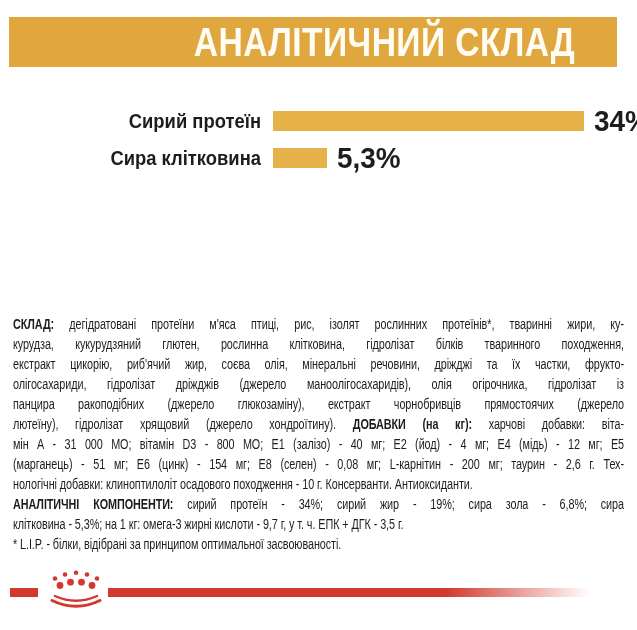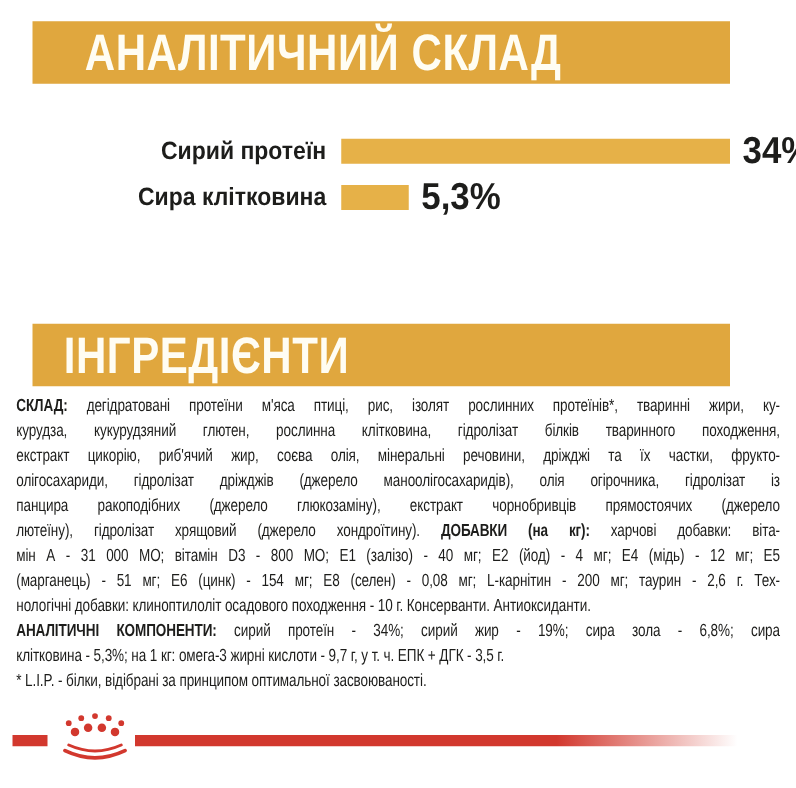--- a/index.html
+++ b/index.html
@@ -4,22 +4,22 @@
 <style>
   html, body { margin:0; padding:0; background:#ffffff; }
   body {
     width:637px; height:630px; position:relative; overflow:hidden;
     font-family:"Liberation Sans", sans-serif; color:#1d1d1b;
   }
   .page { position:absolute; inset:0; }
 
   
   .banner {
-    position:absolute; left:26px; width:558px; height:50px;
-    background:#e0a73e; display:flex; align-items:center; justify-content:flex-start;
+    position:absolute; left:9px; width:608px; height:50px;
+    background:#e0a73e; display:flex; align-items:center; justify-content:flex-end;
   }
   .banner--analytical { top:17px; }
   .banner--ingredients { top:259px; }
   .banner-text {
     font-weight:bold; font-size:41px; line-height:50px; color:#fffdf3;
     white-space:nowrap; letter-spacing:0.5px;
     transform:scaleX(0.82); transform-origin:center center;
   }
 
   
@@ -70,23 +70,20 @@
   </div>
 
 
   <div class="bar-row">
     <span class="bar-label">Сира клітковина</span>
     <span class="bar" style="width: 54px; background: rgb(230, 177, 72);"></span>
     <span class="bar-value">5,3%</span>
   </div>
 </div>
 
-  <div class="banner banner--ingredients">
-    <span class="banner-text">ІНГРЕДІЄНТИ</span>
-  </div>
 
   <div class="text-block">
       <div class="tline"><span class="bold">СКЛАД:</span><span> дегідратовані протеїни м'яса птиці, рис, ізолят рослинних протеїнів*, тваринні жири, ку-</span></div>
       <div class="tline"><span>курудза, кукурудзяний глютен, рослинна клітковина, гідролізат білків тваринного походження,</span></div>
       <div class="tline"><span>екстракт цикорію, риб'ячий жир, соєва олія, мінеральні речовини, дріжджі та їх частки, фрукто-</span></div>
       <div class="tline"><span>олігосахариди, гідролізат дріжджів (джерело маноолігосахаридів), олія огірочника, гідролізат із</span></div>
       <div class="tline"><span>панцира ракоподібних (джерело глюкозаміну), екстракт чорнобривців прямостоячих (джерело</span></div>
       <div class="tline"><span>лютеїну), гідролізат хрящовий (джерело хондроїтину). </span><span class="bold">ДОБАВКИ (на кг):</span><span> харчові добавки: віта-</span></div>
       <div class="tline"><span>мін А - 31 000 МО; вітамін D3 - 800 МО; Е1 (залізо) - 40 мг; Е2 (йод) - 4 мг; Е4 (мідь) - 12 мг; Е5</span></div>
       <div class="tline"><span>(марганець) - 51 мг; Е6 (цинк) - 154 мг; Е8 (селен) - 0,08 мг; L-карнітин - 200 мг; таурин - 2,6 г. Тех-</span></div>

